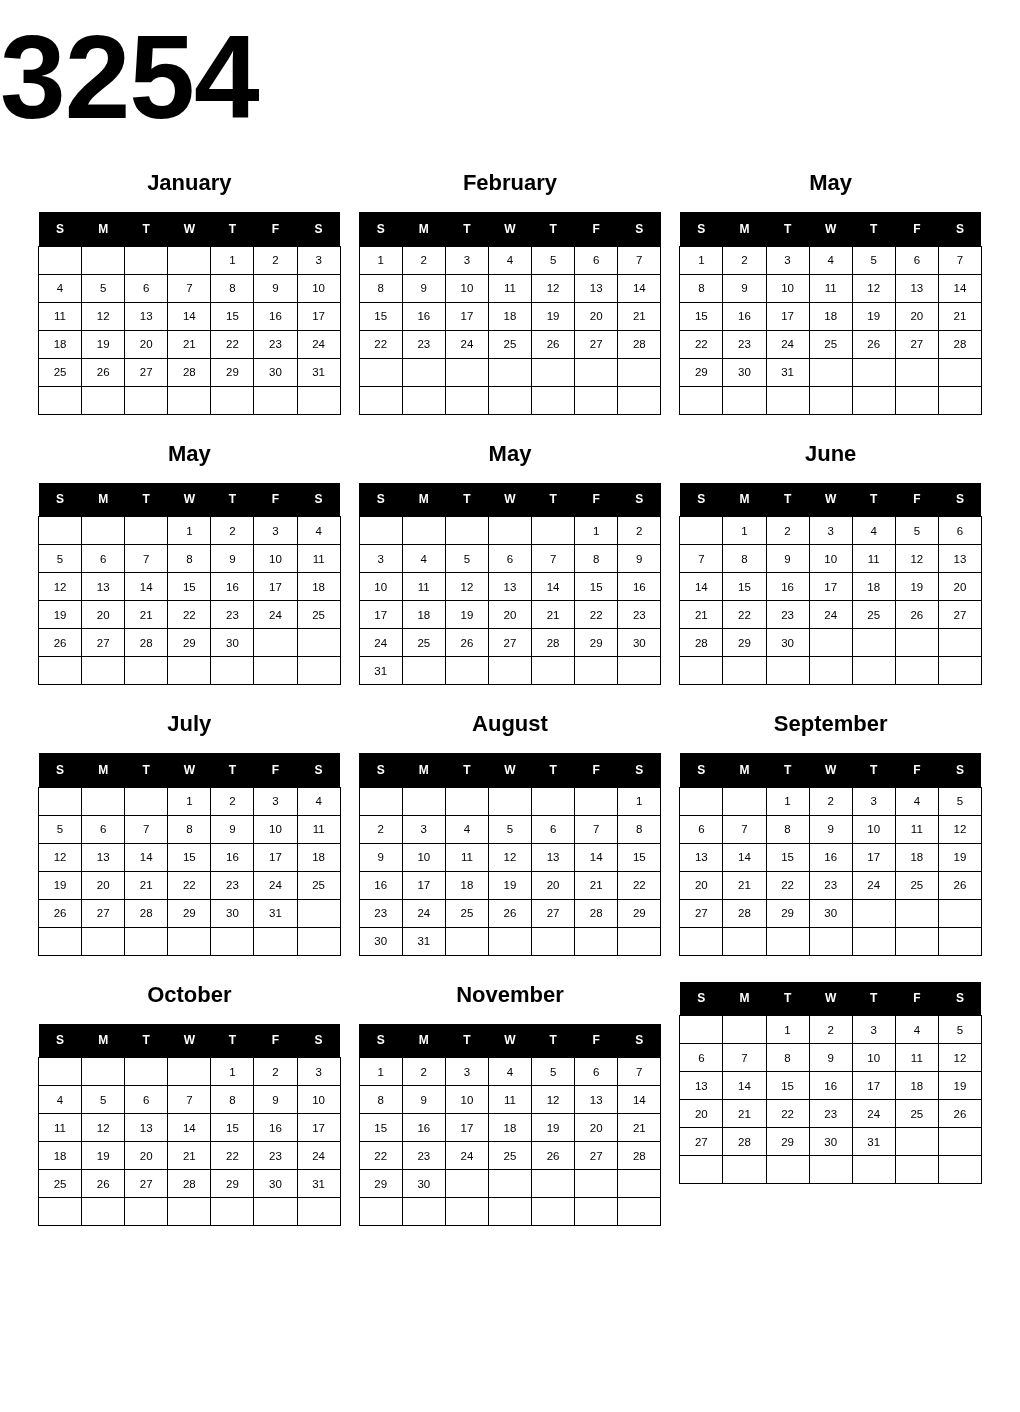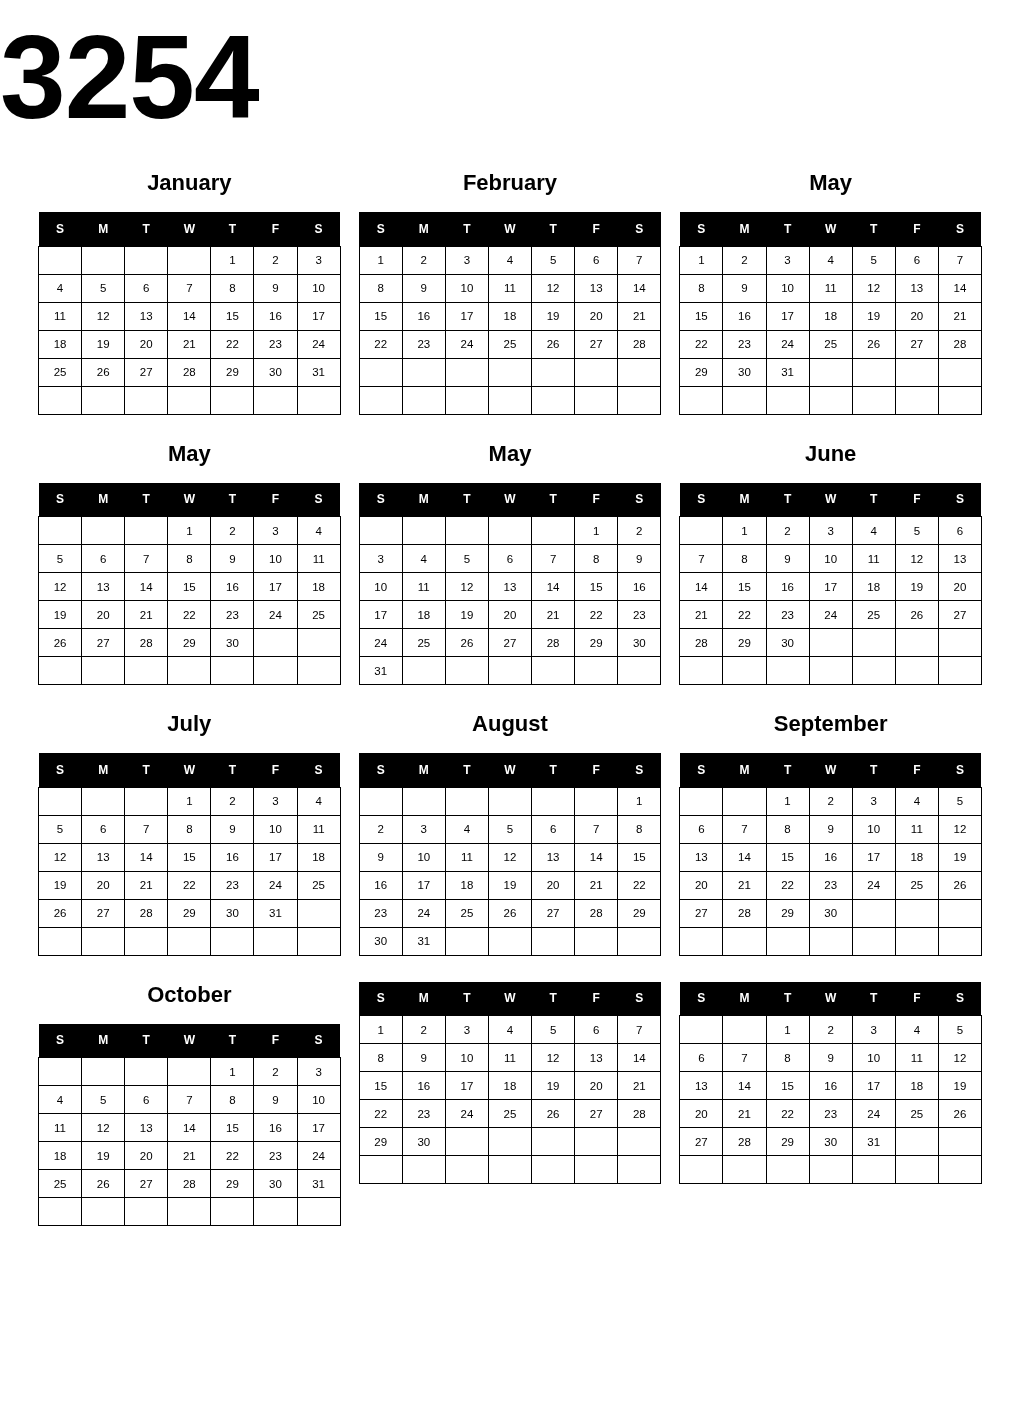--- a/index.html
+++ b/index.html
@@ -799,20 +799,21 @@
             <td></td>
             <td></td>
             <td></td>
             <td></td>
           </tr>
         </tbody>
       </table>
       <div class="month-spacer"></div>
     </div>
     <div class="month">
+      <div class="month-name">November</div>
       <table class="month-table">
         <thead>
           <tr>
             <th>S</th>
             <th>M</th>
             <th>T</th>
             <th>W</th>
             <th>T</th>
             <th>F</th>
             <th>S</th>

